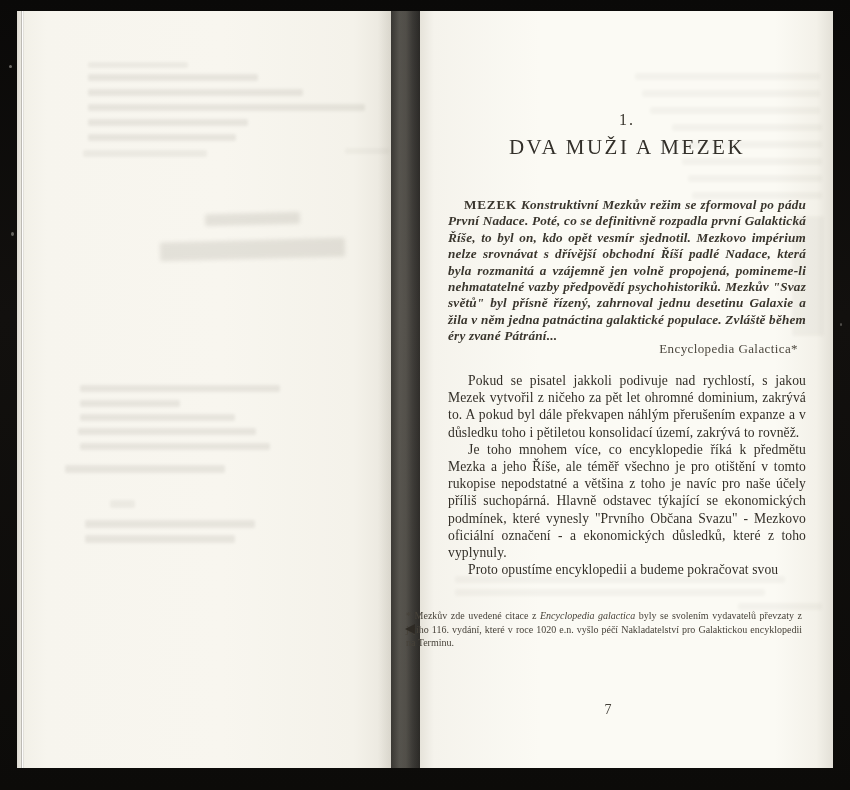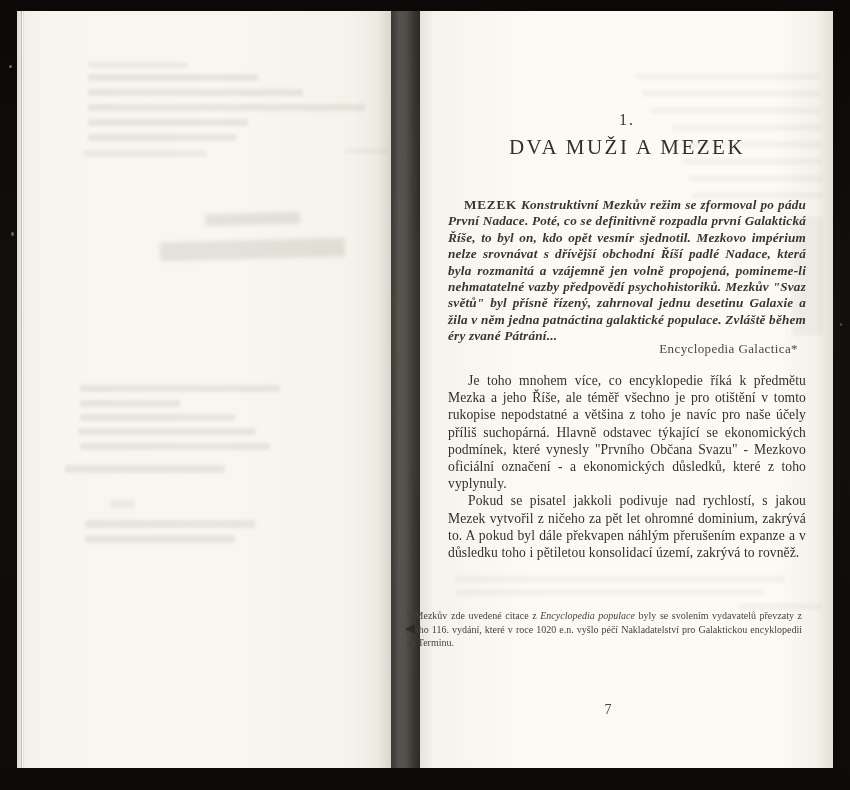--- a/index.html
+++ b/index.html
@@ -123,25 +123,26 @@
 
   <div class="chapter-num">1.</div>
 
   <div class="chapter-title">DVA MUŽI A MEZEK</div>
 
   <div class="epigraph"><span class="lead">MEZEK</span><span> Konstruktivní Mezkův režim se zformoval po pádu První Nadace. Poté, co se definitivně rozpadla první Galaktická Říše, to byl on, kdo opět vesmír sjednotil. Mezkovo impérium nelze srovnávat s dřívější obchodní Říší padlé Nadace, která byla rozmanitá a vzájemně jen volně propojená, pomineme-li nehmatatelné vazby předpovědí psychohistoriků. Mezkův "Svaz světů" byl přísně řízený, zahrnoval jednu desetinu Galaxie a žila v něm jedna patnáctina galaktické populace. Zvláště během éry zvané Pátrání...</span></div>
 
   <div class="attribution">Encyclopedia Galactica*</div>
 
   <div class="body-text">
+    <p>Pokud se pisatel jakkoli podivuje nad rychlostí, s jakou Mezek vytvořil z ničeho za pět let ohromné dominium, zakrývá to. A pokud byl dále překvapen náhlým přerušením expanze a v důsledku toho i pětiletou konsolidací území, zakrývá to rovněž.</p>
     <p>Je toho mnohem více, co encyklopedie říká k předmětu Mezka a jeho Říše, ale téměř všechno je pro otištění v tomto rukopise nepodstatné a většina z toho je navíc pro naše účely příliš suchopárná. Hlavně odstavec týkající se ekonomických podmínek, které vynesly "Prvního Občana Svazu" - Mezkovo oficiální označení - a ekonomických důsledků, které z toho vyplynuly.</p>
-    <p>Pokud se pisatel jakkoli podivuje nad rychlostí, s jakou Mezek vytvořil z ničeho za pět let ohromné dominium, zakrývá to. A pokud byl dále překvapen náhlým přerušením expanze a v důsledku toho i pětiletou konsolidací území, zakrývá to rovněž.</p>
+    <p>Proto opustíme encyklopedii a budeme pokračovat svou</p>
   </div>
 
-  <div class="footnote"><span>*</span><span> Mezkův zde uvedené citace z </span><span class="work">Encyclopedia populace</span><span> byly se svolením vydavatelů převzaty z jejího 116. vydání, které v roce 1020 e.n. vyšlo péčí Nakladatelství pro Galaktickou encyklopedii na Terminu.</span></div>
+  <div class="footnote"><span>*</span><span> Mezkův zde uvedené citace z </span><span class="work">Encyclopedia galactica</span><span> byly se svolením vydavatelů převzaty z jejího 116. vydání, které v roce 1020 e.n. vyšlo péčí Nakladatelství pro Galaktickou encyklopedii na Terminu.</span></div>
 
   <div class="page-num">7</div>
 </div>
 
 <div class="margin-mark"></div>
 
 <div class="speck" style="left:9px;top:65px;width:3px;height:3px;opacity:.5;"></div>
 <div class="speck" style="left:11px;top:232px;width:3px;height:4px;opacity:.45;"></div>
 <div class="speck" style="left:840px;top:323px;width:2px;height:3px;opacity:.35;"></div>
 

